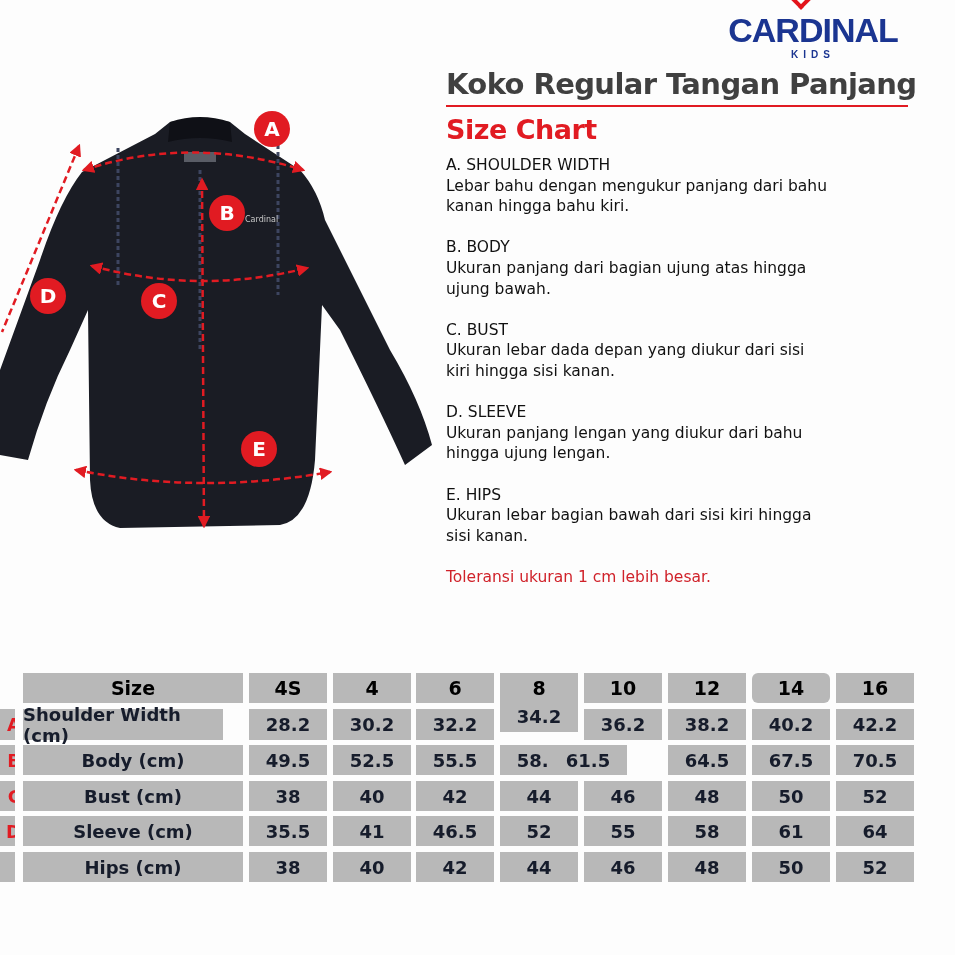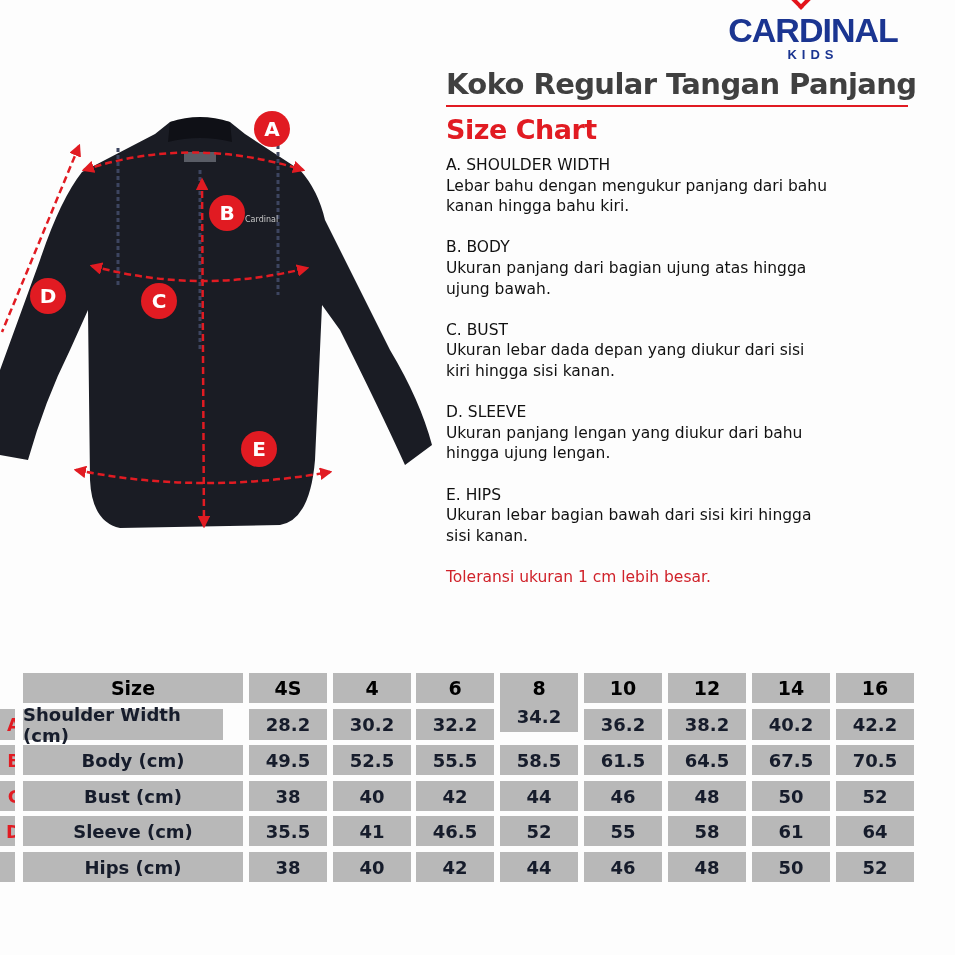--- a/index.html
+++ b/index.html
@@ -3,21 +3,21 @@
 <meta charset="utf-8">
 <style>
   html, body { margin:0; padding:0; background:#fdfdfd; }
   body { width:955px; height:955px; position:relative; overflow:hidden; font-family:"DejaVu Sans", sans-serif; }
   .abs { position:absolute; }
 
   
   .logo { left:728px; top:0; width:170px; height:66px; text-align:center; }
   .logo-mark2 { position:absolute; left:64px; top:-12px; width:18px; height:18px; border-right:4px solid #e3141b; border-bottom:4px solid #e3141b; transform:rotate(45deg); box-sizing:border-box;}
   .logo-name { position:absolute; left:0; top:12px; width:170px; font-family:"Liberation Sans", sans-serif; font-weight:bold; font-size:34px; color:#1b3591; letter-spacing:-1px; line-height:36px; }
-  .logo-sub { position:absolute; left:0; top:47px; width:170px; font-family:"Liberation Sans", sans-serif; font-weight:bold; font-size:13px; color:#1b3591; letter-spacing:5px; line-height:15px; }
+  .logo-sub { position:absolute; left:0; top:47px; width:170px; font-family:"Liberation Sans", sans-serif; font-weight:bold; font-size:10px; color:#1b3591; letter-spacing:5px; line-height:15px; }
 
   
   .title { left:446px; top:66px; font-weight:bold; font-size:29px; color:#404040; font-family:"DejaVu Sans", sans-serif; letter-spacing:-0.6px; white-space:nowrap; line-height:36px; }
   .title-rule { left:446px; top:105px; width:462px; height:2px; background:#e11b22; }
   .subtitle { left:446px; top:112px; font-weight:bold; font-size:27px; color:#e11b22; letter-spacing:-0.5px; line-height:36px; }
 
   .desc { left:446px; top:155px; width:420px; font-size:15.5px; line-height:20.6px; color:#111; }
   .desc .blk { margin-bottom:20.6px; }
   .desc .blk div { white-space:nowrap; }
   .note { color:#d0222a; }
@@ -129,21 +129,21 @@
 
 <div class="abs" style="left:0;top:0;width:955px;height:955px;pointer-events:none;">
 
   <div class="cell hdr" style="left:23px;top:673px;width:220px;height:30px;">Size</div>
   <div class="cell hdr" style="left:249px;top:673px;width:78px;height:30px;">4S</div>
   <div class="cell hdr" style="left:333px;top:673px;width:78px;height:30px;">4</div>
   <div class="cell hdr" style="left:416px;top:673px;width:78px;height:30px;">6</div>
   <div class="cell hdr" style="left:500px;top:673px;width:78px;height:30px;">8</div>
   <div class="cell hdr" style="left:584px;top:673px;width:78px;height:30px;">10</div>
   <div class="cell hdr" style="left:668px;top:673px;width:78px;height:30px;">12</div>
-  <div class="cell hdr" style="left:752px;top:673px;width:78px;height:30px;">14</div>
+  <div class="cell hdr" style="left:752px;top:673px;width:78px;height:30px;border-radius:6px;">14</div>
   <div class="cell hdr" style="left:836px;top:673px;width:78px;height:30px;">16</div>
 
   <div class="lettercell" style="left:0;top:709px;width:15px;height:31px;">
       <span>A</span>
     </div>
   <div class="cell lbl" style="left:23px;top:709px;width:200px;height:31px;">Shoulder Width (cm)</div>
   <div class="cell" style="left:249px;top:709px;width:78px;height:31px;">28.2</div>
   <div class="cell" style="left:333px;top:709px;width:78px;height:31px;">30.2</div>
   <div class="cell" style="left:416px;top:709px;width:78px;height:31px;">32.2</div>
   <div class="cell" style="left:500px;top:701px;width:78px;height:31px;">34.2</div>
@@ -153,21 +153,21 @@
   <div class="cell" style="left:836px;top:709px;width:78px;height:31px;">42.2</div>
 
   <div class="lettercell" style="left:0;top:745px;width:15px;height:30px;">
       <span>B</span>
     </div>
   <div class="cell lbl" style="left:23px;top:745px;width:220px;height:30px;">Body (cm)</div>
   <div class="cell" style="left:249px;top:745px;width:78px;height:30px;">49.5</div>
   <div class="cell" style="left:333px;top:745px;width:78px;height:30px;">52.5</div>
   <div class="cell" style="left:416px;top:745px;width:78px;height:30px;">55.5</div>
   <div class="cell" style="left:500px;top:745px;width:78px;height:30px;">58.5</div>
-  <div class="cell" style="left:584px;top:745px;width:78px;height:30px;">61.5</div>
+  <div class="cell" style="left:549px;top:745px;width:78px;height:30px;">61.5</div>
   <div class="cell" style="left:668px;top:745px;width:78px;height:30px;">64.5</div>
   <div class="cell" style="left:752px;top:745px;width:78px;height:30px;">67.5</div>
   <div class="cell" style="left:836px;top:745px;width:78px;height:30px;">70.5</div>
 
   <div class="lettercell" style="left:0;top:781px;width:15px;height:30px;">
       <span>C</span>
     </div>
   <div class="cell lbl" style="left:23px;top:781px;width:220px;height:30px;">Bust (cm)</div>
   <div class="cell" style="left:249px;top:781px;width:78px;height:30px;">38</div>
   <div class="cell" style="left:333px;top:781px;width:78px;height:30px;">40</div>

